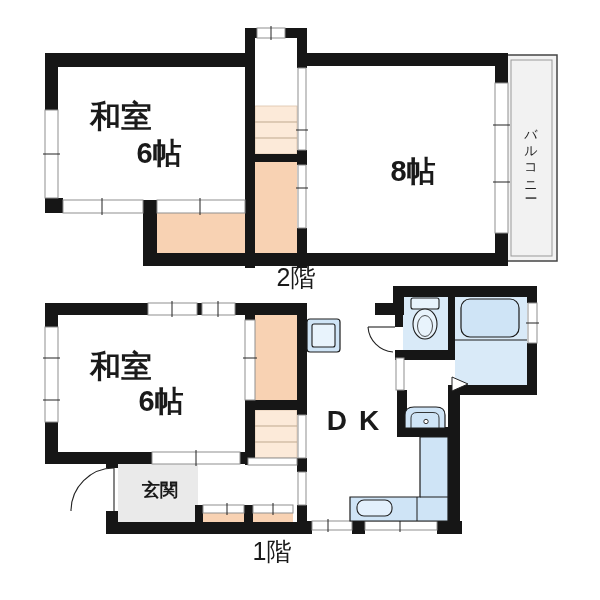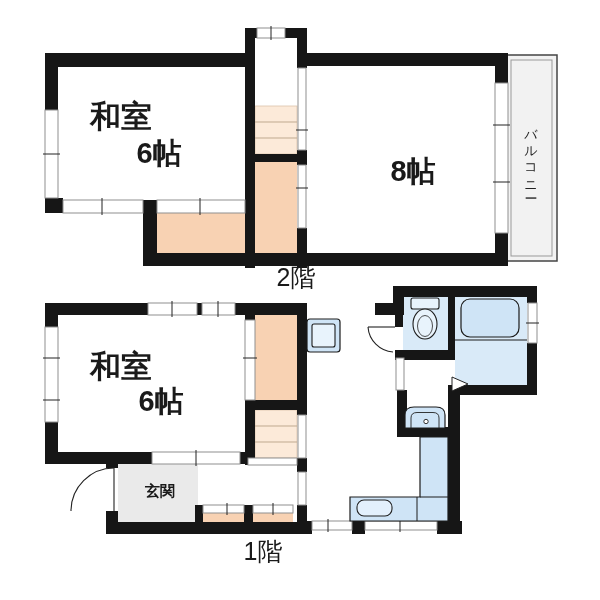--- a/index.html
+++ b/index.html
@@ -18,21 +18,21 @@
   .balconyinner{fill:none;stroke:#999;stroke-width:1;}
   .win{fill:#fff;stroke:#8f8f8f;stroke-width:1;}
   .tick{stroke:#222;stroke-width:1;}
   .door{fill:none;stroke:#222;stroke-width:1.1;}
   .thinline{stroke:#1c1c1c;stroke-width:1;}
   .label{position:absolute;transform:translate(-50%,-50%);color:#1a1a1a;white-space:nowrap;
     font-weight:bold;line-height:1;}
   .room-main{font-size:31px;}
   .room-size{font-size:29px;}
   .dk-label{font-size:28px;letter-spacing:12px;}
-  .genkan-label{font-size:15px;}
+  .genkan-label{font-size:18px;}
   .floor-label{font-size:25px;font-weight:400;}
   .balcony-label{font-size:13px;font-weight:500;letter-spacing:3px;color:#222;
     writing-mode:vertical-rl;text-orientation:mixed;}
 </style>
 </head>
 <body>
 
 <div class="plan-canvas">
   <svg width="600" height="600" viewBox="0 0 600 600">
 
@@ -173,15 +173,16 @@
     </g>
   </svg>
 
   <div class="label room-main" style="left:121px;top:116px">和室</div>
   <div class="label room-size" style="left:159px;top:153px">6帖</div>
   <div class="label room-size" style="left:413px;top:171px">8帖</div>
   <div class="label balcony-label" style="left:531px;top:157px">バルコニー</div>
   <div class="label floor-label" style="left:296px;top:277px">2階</div>
   <div class="label room-main" style="left:121px;top:366px">和室</div>
   <div class="label room-size" style="left:161px;top:401px">6帖</div>
+  <div class="label dk-label" style="left:359px;top:421px">DK</div>
   <div class="label genkan-label" style="left:160px;top:490px">玄関</div>
-  <div class="label floor-label" style="left:263px;top:551px">1階</div>
+  <div class="label floor-label" style="left:272px;top:551px">1階</div>
 </div>
 
 </body></html>

